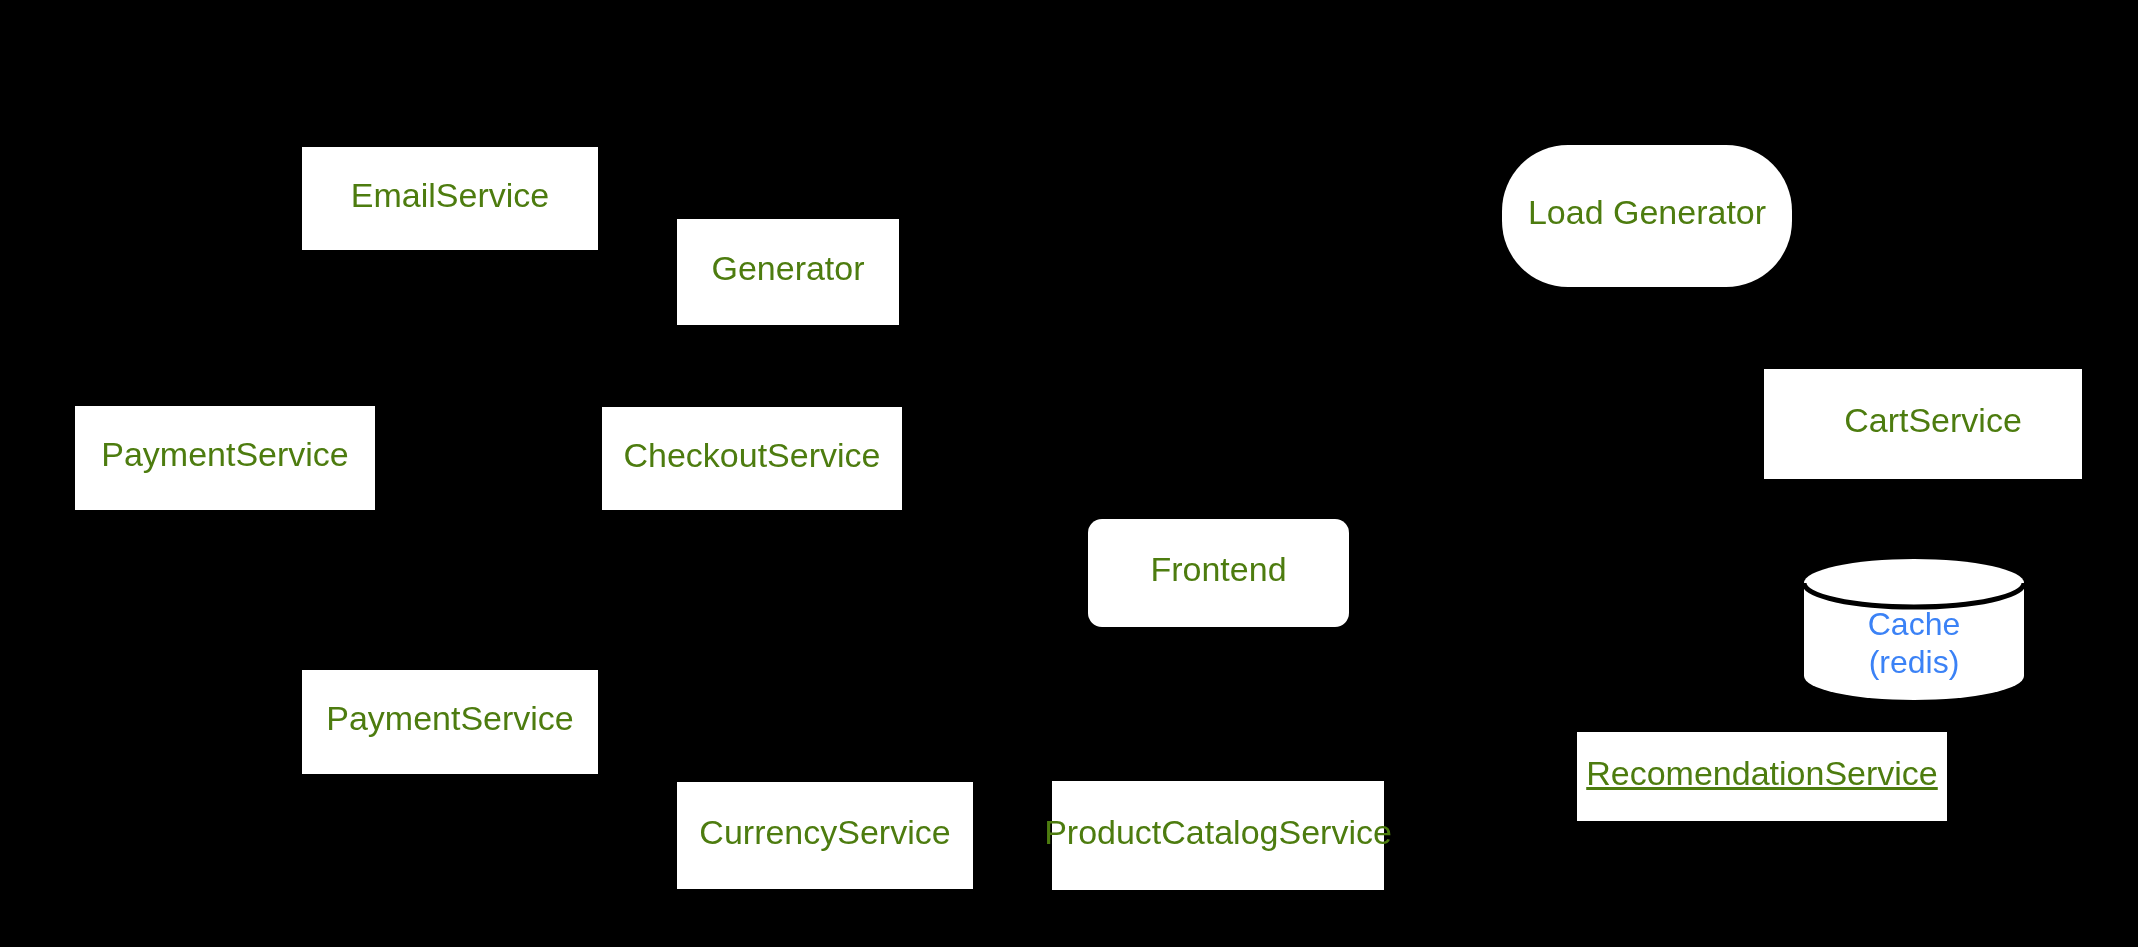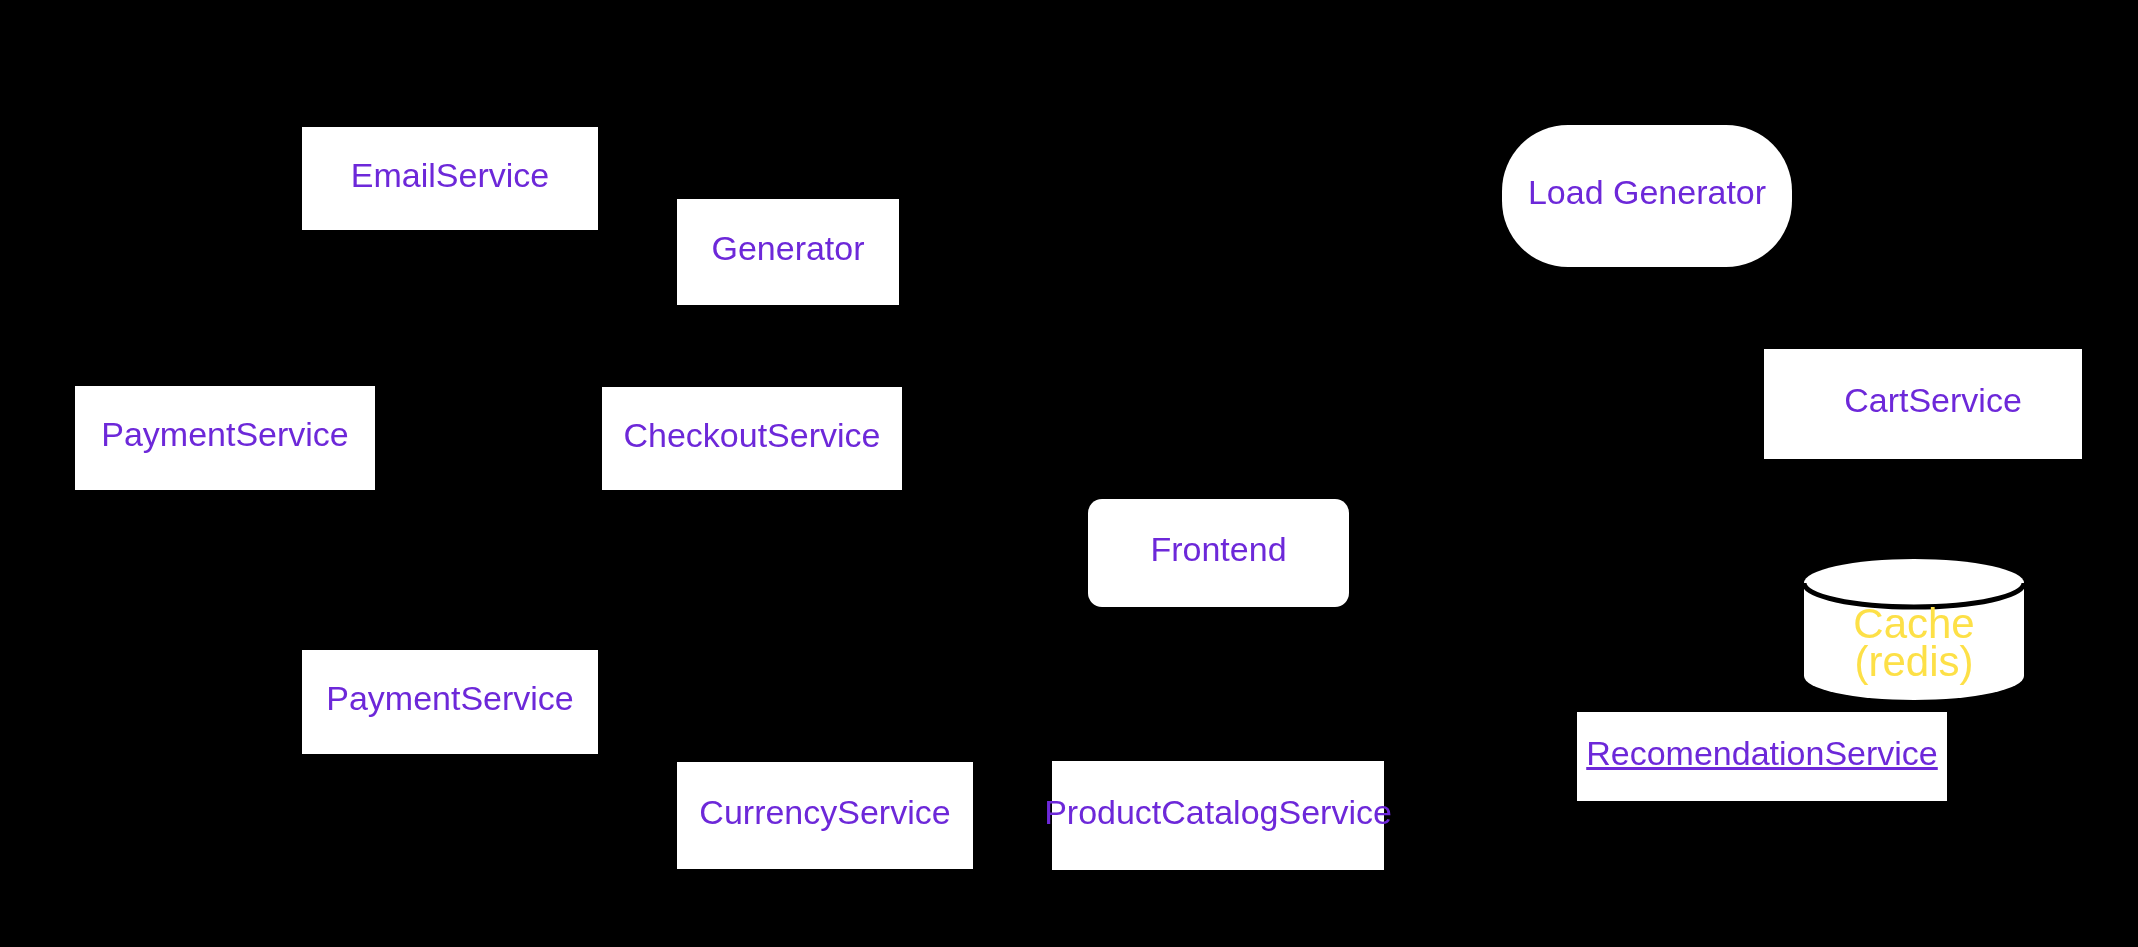--- a/index.html
+++ b/index.html
@@ -11,27 +11,28 @@
     position: relative;
     width: 2138px;
     height: 947px;
     background: #000000;
     overflow: hidden;
     font-family: "Liberation Sans", "DejaVu Sans", sans-serif;
   }
   .node {
     position: absolute;
     background: #ffffff;
-    color: #6d28d9;
+    color: #4d7c0f;
     display: flex;
     align-items: center;
     justify-content: center;
     font-size: 34px;
     line-height: 38px;
     white-space: nowrap;
+    margin-top: 20px;
   }
   .node .lbl {
     transform: translateY(-4px);
   }
   
   #n-email            { left: 302px;  top: 127px; width: 296px; height: 103px; }
   #n-ad               { left: 677px;  top: 199px; width: 222px; height: 106px; }
   #n-payment          { left: 75px;   top: 386px; width: 300px; height: 104px; }
   #n-checkout         { left: 602px;  top: 387px; width: 300px; height: 103px; }
   #n-cart             { left: 1764px; top: 349px; width: 298px; height: 110px; padding-left: 20px; }
@@ -59,21 +60,21 @@
   #n-cache {
     position: absolute;
     left: 1802px; top: 557px; width: 224px; height: 145px;
     background: transparent;
   }
   #n-cache svg { position: absolute; left: 0; top: 0; }
   #n-cache .cyl-label {
     position: absolute; left: 0; top: 0; width: 100%; height: 100%;
     display: flex; flex-direction: column; align-items: center; justify-content: center;
     padding-top: 26px; box-sizing: border-box;
-    color: #fde047; font-size: 42px; line-height: 38px; text-align: center;
+    color: #3b82f6; font-size: 32px; line-height: 38px; text-align: center;
   }
 </style>
 </head>
 <body>
 
 <div id="canvas">
 
   <div class="node" id="n-email">
     <span class="lbl">EmailService</span>
   </div>

